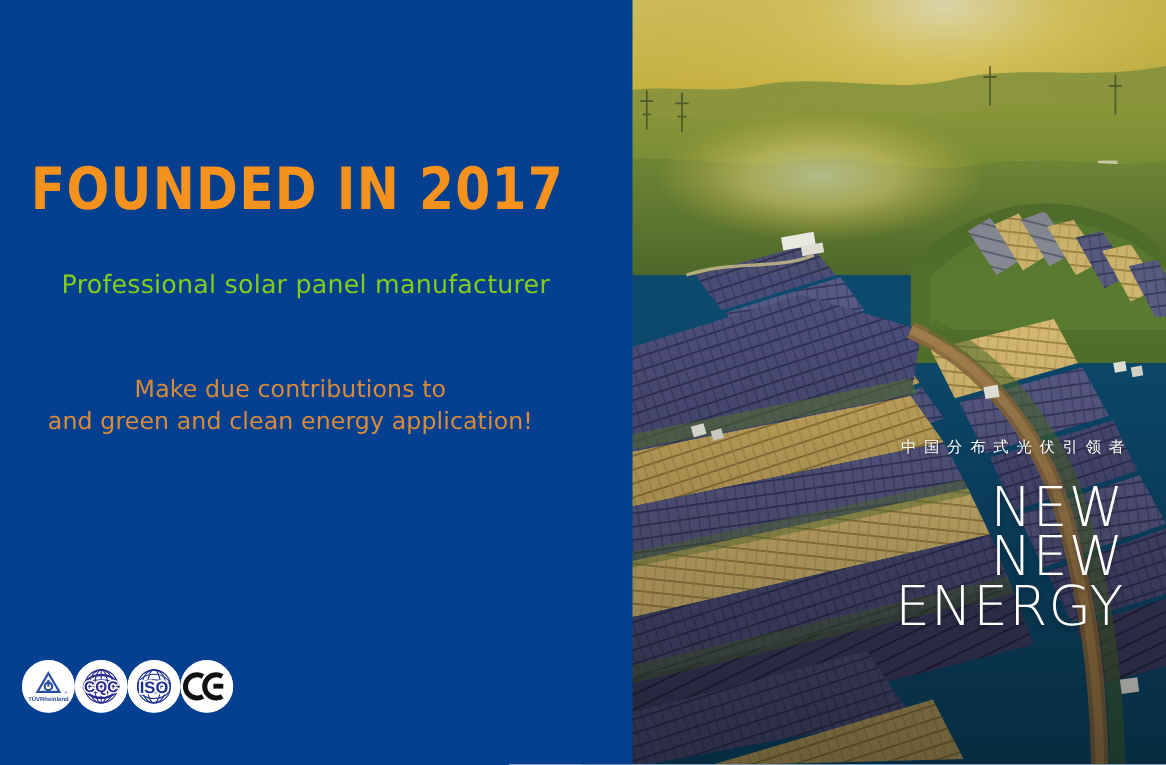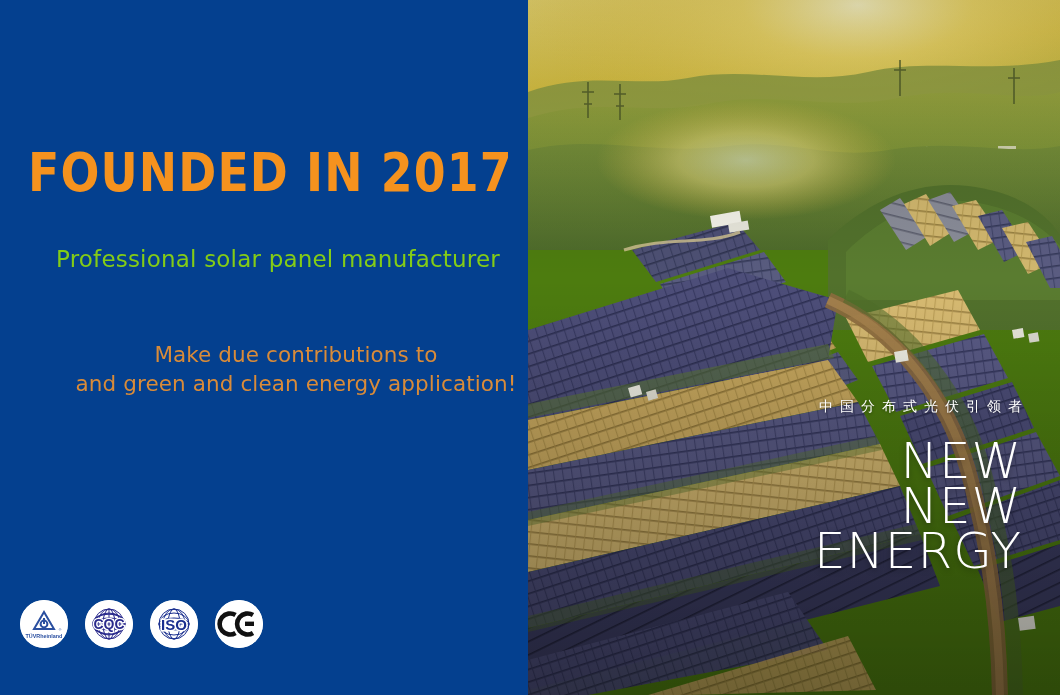--- a/index.html
+++ b/index.html
@@ -16,21 +16,21 @@
     width: 1060px;
     height: 695px;
     overflow: hidden;
     background: #04408f;
   }
 
   
   .left-panel {
     position: absolute;
     left: 0; top: 0;
-    width: 528px;
+    width: 575px;
     height: 695px;
     background: #04408f;
     z-index: 5;
   }
 
   .headline {
     position: absolute;
     left: 28px;
     top: 146px;
     font-size: 53px;
@@ -62,31 +62,29 @@
     position: absolute;
     left: 0;
     top: 340px;
     width: 528px;
     text-align: center;
     font-size: 21.5px;
     line-height: 29px;
     color: #d98b39;
     letter-spacing: .1px;
     font-family: "DejaVu Sans", sans-serif;
-    padding-left: 32px;
   }
   .body-copy div { white-space: nowrap; }
 
   
   .certs {
     position: absolute;
     left: 20px;
     top: 600px;
     display: flex;
-    gap: 17px;
     align-items: center;
   }
   .badge {
     width: 48px;
     height: 48px;
     border-radius: 50%;
     background: #ffffff;
     position: relative;
     display: flex;
     align-items: center;
@@ -97,21 +95,21 @@
   .badge svg { display: block; }
 
   
   .photo {
     position: absolute;
     left: 528px;
     top: 0;
     width: 532px;
     height: 695px;
     overflow: hidden;
-    background: #4d7c0f;
+    background: #0c4a6e;
   }
   .photo svg { display: block; width: 532px; height: 695px; }
 
   .overlay-text {
     position: absolute;
     right: 38px;
     top: 398px;
     text-align: right;
     z-index: 4;
     pointer-events: none;

